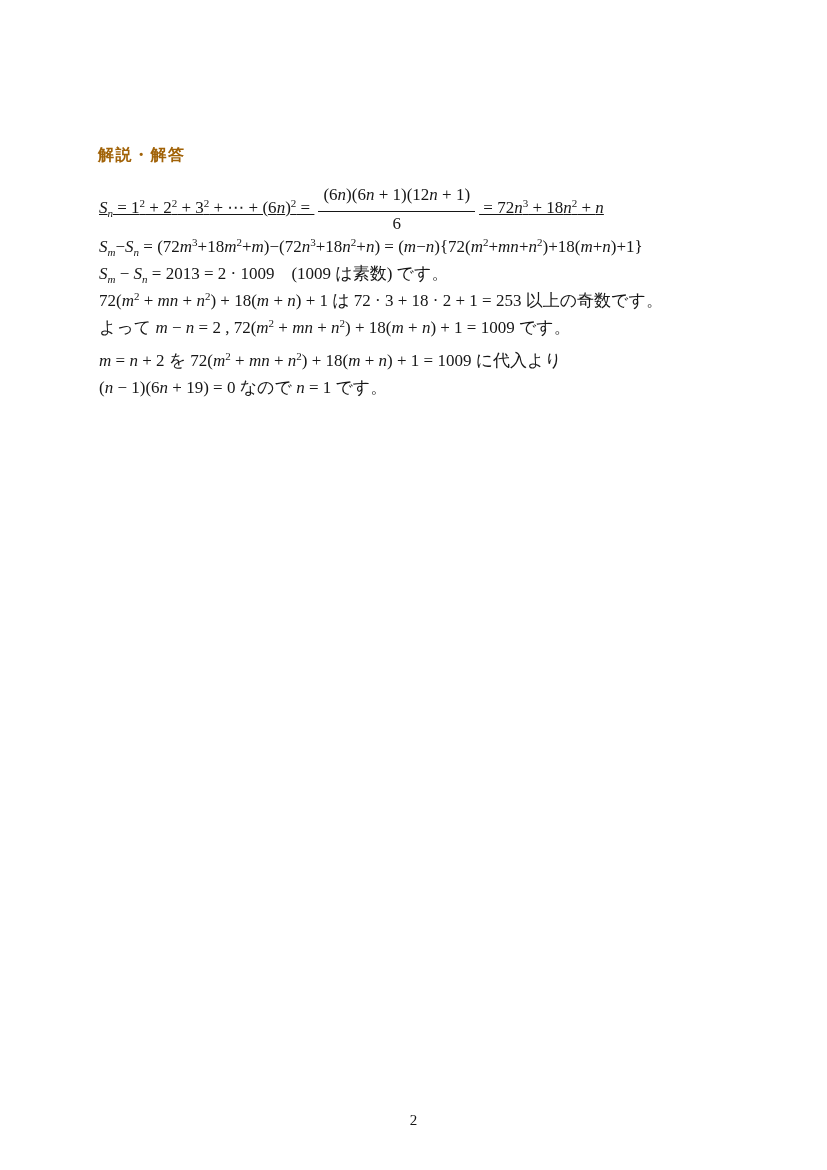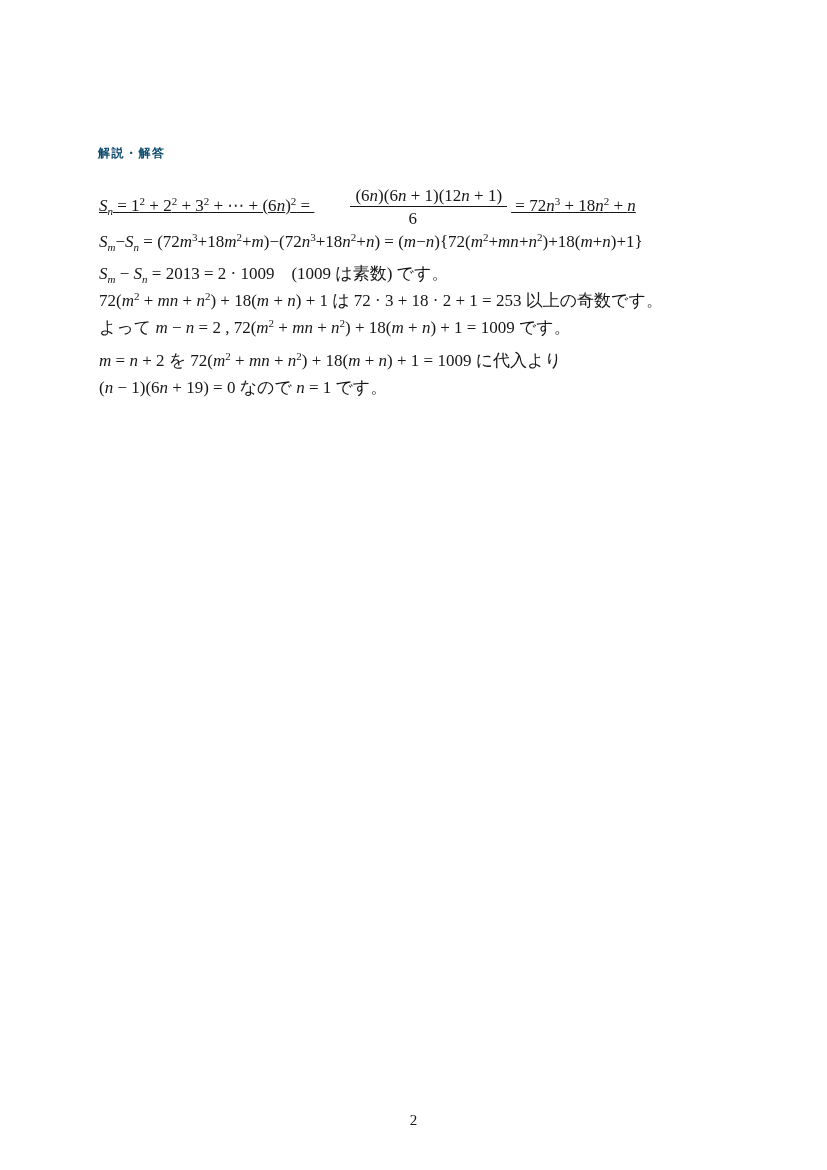--- a/index.html
+++ b/index.html
@@ -15,23 +15,23 @@
     overflow: hidden;
     font-family: "Liberation Serif", "DejaVu Serif", serif;
     color: #161616;
   }
   .doc-header {
     position: absolute;
     left: 98px;
     top: 145px;
     font-family: "Liberation Sans", "DejaVu Sans", sans-serif;
     font-weight: bold;
-    font-size: 12px;
+    font-size: 16px;
     letter-spacing: 1.5px;
-    color: #0c4a6e;
+    color: #a16207;
   }
   .math-block {
     position: absolute;
     left: 99px;
   }
   .b1 { top: 184px; }
   .b2 { top: 261px; }
   .b3 { top: 348px; }
   .b4 { top: 427px; }
   .math-line {
@@ -60,22 +60,21 @@
   .frac {
     display: inline-block;
     text-align: center;
     vertical-align: middle;
     margin: 0 4px;
     line-height: 21px;
   }
   .frac .num {
     display: block;
     border-bottom: 1px solid #161616;
-    padding: 0 5px 0 5px;
-    margin-left: 32px;
+    padding: 0 5px 6px 5px;
   }
   .frac .den {
     display: block;
     padding-top: 1px;
   }
   .page-number {
     position: absolute;
     left: 0;
     right: 0;
     top: 1112px;

